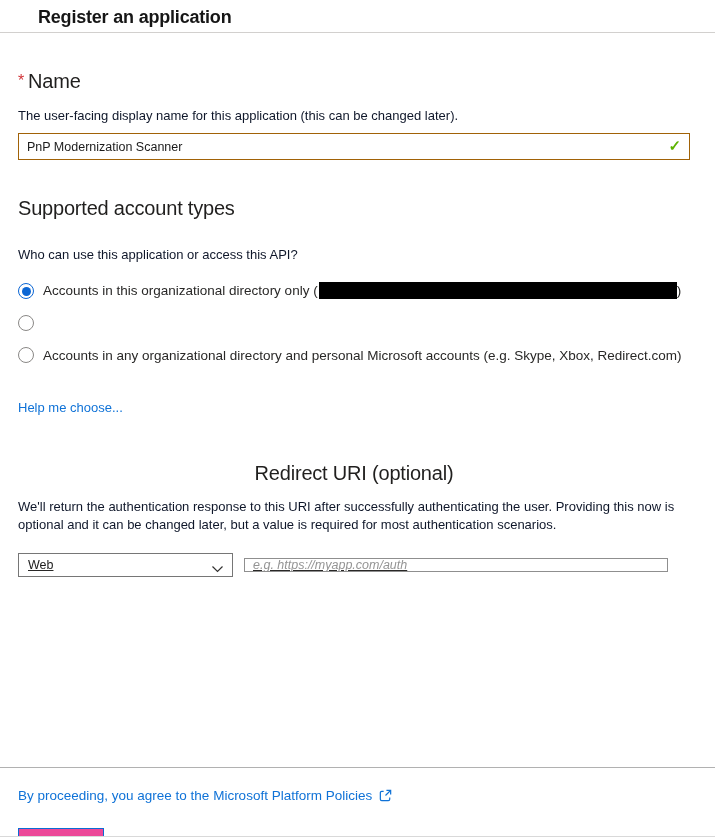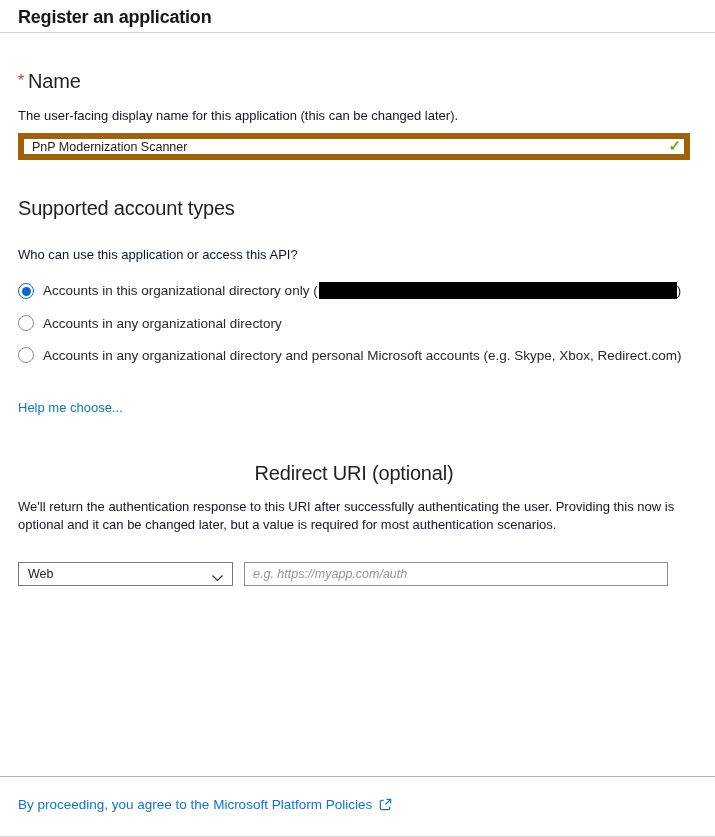--- a/index.html
+++ b/index.html
@@ -7,37 +7,37 @@
   .page {
     position:relative;
     width:715px; height:837px;
     background:#fff;
     font-family:"Liberation Sans", sans-serif;
     color:#292827;
     overflow:hidden;
     border-bottom:1px solid #d9d9d9;
   }
   
-  .header { padding:5px 16px 0 18px; }
+  .header { padding:5px 16px 0 18px;margin-left:20px; }
   .page-title { font-size:18px; font-weight:700; color:#161616; line-height:24px; letter-spacing:-0.2px; }
   .header-divider { margin-top:3px; border-top:1px solid #d2d0ce; }
 
   .content { padding:0 25px 0 18px; }
 
   .section-heading { font-size:20px; font-weight:400; color:#201f1e; line-height:22px; letter-spacing:-0.2px; }
   .required-star { color:#d13438; margin-right:4px; font-size:16px; vertical-align:2px; }
   .desc { font-size:13px; color:#0f172a; line-height:18px; }
 
   
   .name-heading { margin-top:37px; }
   .name-desc { margin-top:15px; }
   .name-input-wrap { position:relative; margin-top:8px; width:672px; }
   .name-input {
     width:672px; height:27px;
-    border:6px solid #a16207;
+    border:1px solid #a16207;
     padding:0 30px 0 8px;
     font-family:"Liberation Sans", sans-serif;
     font-size:12.5px; color:#1b1b1b;
     outline:none; background:#fff;
   }
   .valid-check {
     position:absolute; right:9px; top:4px;
     color:#5db300; font-size:15px; font-weight:700;
     pointer-events:none;
   }
@@ -59,31 +59,31 @@
   .redaction-bar {
     display:inline-block; width:358px; height:17px;
     background:#000; vertical-align:middle; margin:0 0 2px 1px;
   }
   .link { color:#0f72d7; font-size:13px; text-decoration:none; cursor:pointer; }
   .help-link { display:inline-block; margin-top:22px; }
 
   
   .redirect-heading { margin-top:46px;text-align:center; }
   .redirect-desc { margin-top:14px; width:676px; }
-  .uri-row { margin-top:28px; display:flex; align-items:center; }
+  .uri-row { margin-top:19px; display:flex; align-items:center;text-decoration:underline; }
   .platform-select {
     position:relative; width:215px; height:24px;
     border:1px solid #767676; background:#fff;
     font-size:12.5px; color:#1b1b1b;
     display:flex; align-items:center; padding-left:9px;
     cursor:pointer;
   }
   .chevron { position:absolute; right:9px; top:8px; }
   .uri-input {
-    margin-left:11px; width:424px; height:24px;
+    margin-left:11px; width:424px; height:14px;
     border:1px solid #8f8f8f; background:#fff;
     padding:0 8px; font-family:"Liberation Sans", sans-serif;
     font-size:12.5px; color:#1b1b1b; outline:none;
   }
   .uri-input::placeholder { font-style:italic; color:#949494; }
 
   
   .footer-divider { margin-top:190px; border-top:1px solid #b1b1b1; }
   .policy-line { margin:20px 0 0 18px; display:flex; align-items:flex-start; }
   .policy-link { font-size:13.5px; }
@@ -123,21 +123,20 @@
 
     <div class="radio-group">
       <div class="radio-row">
         <span class="radio selected">
             <span class="dot"></span>
           </span>
         <span class="radio-label"><span>Accounts in this organizational directory only (</span><span class="redaction-bar"></span><span>)</span></span>
       </div>
       <div class="radio-row">
         <span class="radio"></span>
-        <span class="radio-label">Accounts in any organizational directory</span>
       </div>
       <div class="radio-row">
         <span class="radio"></span>
         <span class="radio-label">Accounts in any organizational directory and personal Microsoft accounts (e.g. Skype, Xbox, Redirect.com)</span>
       </div>
     </div>
 
     <a class="link help-link">Help me choose...</a>
 
     

